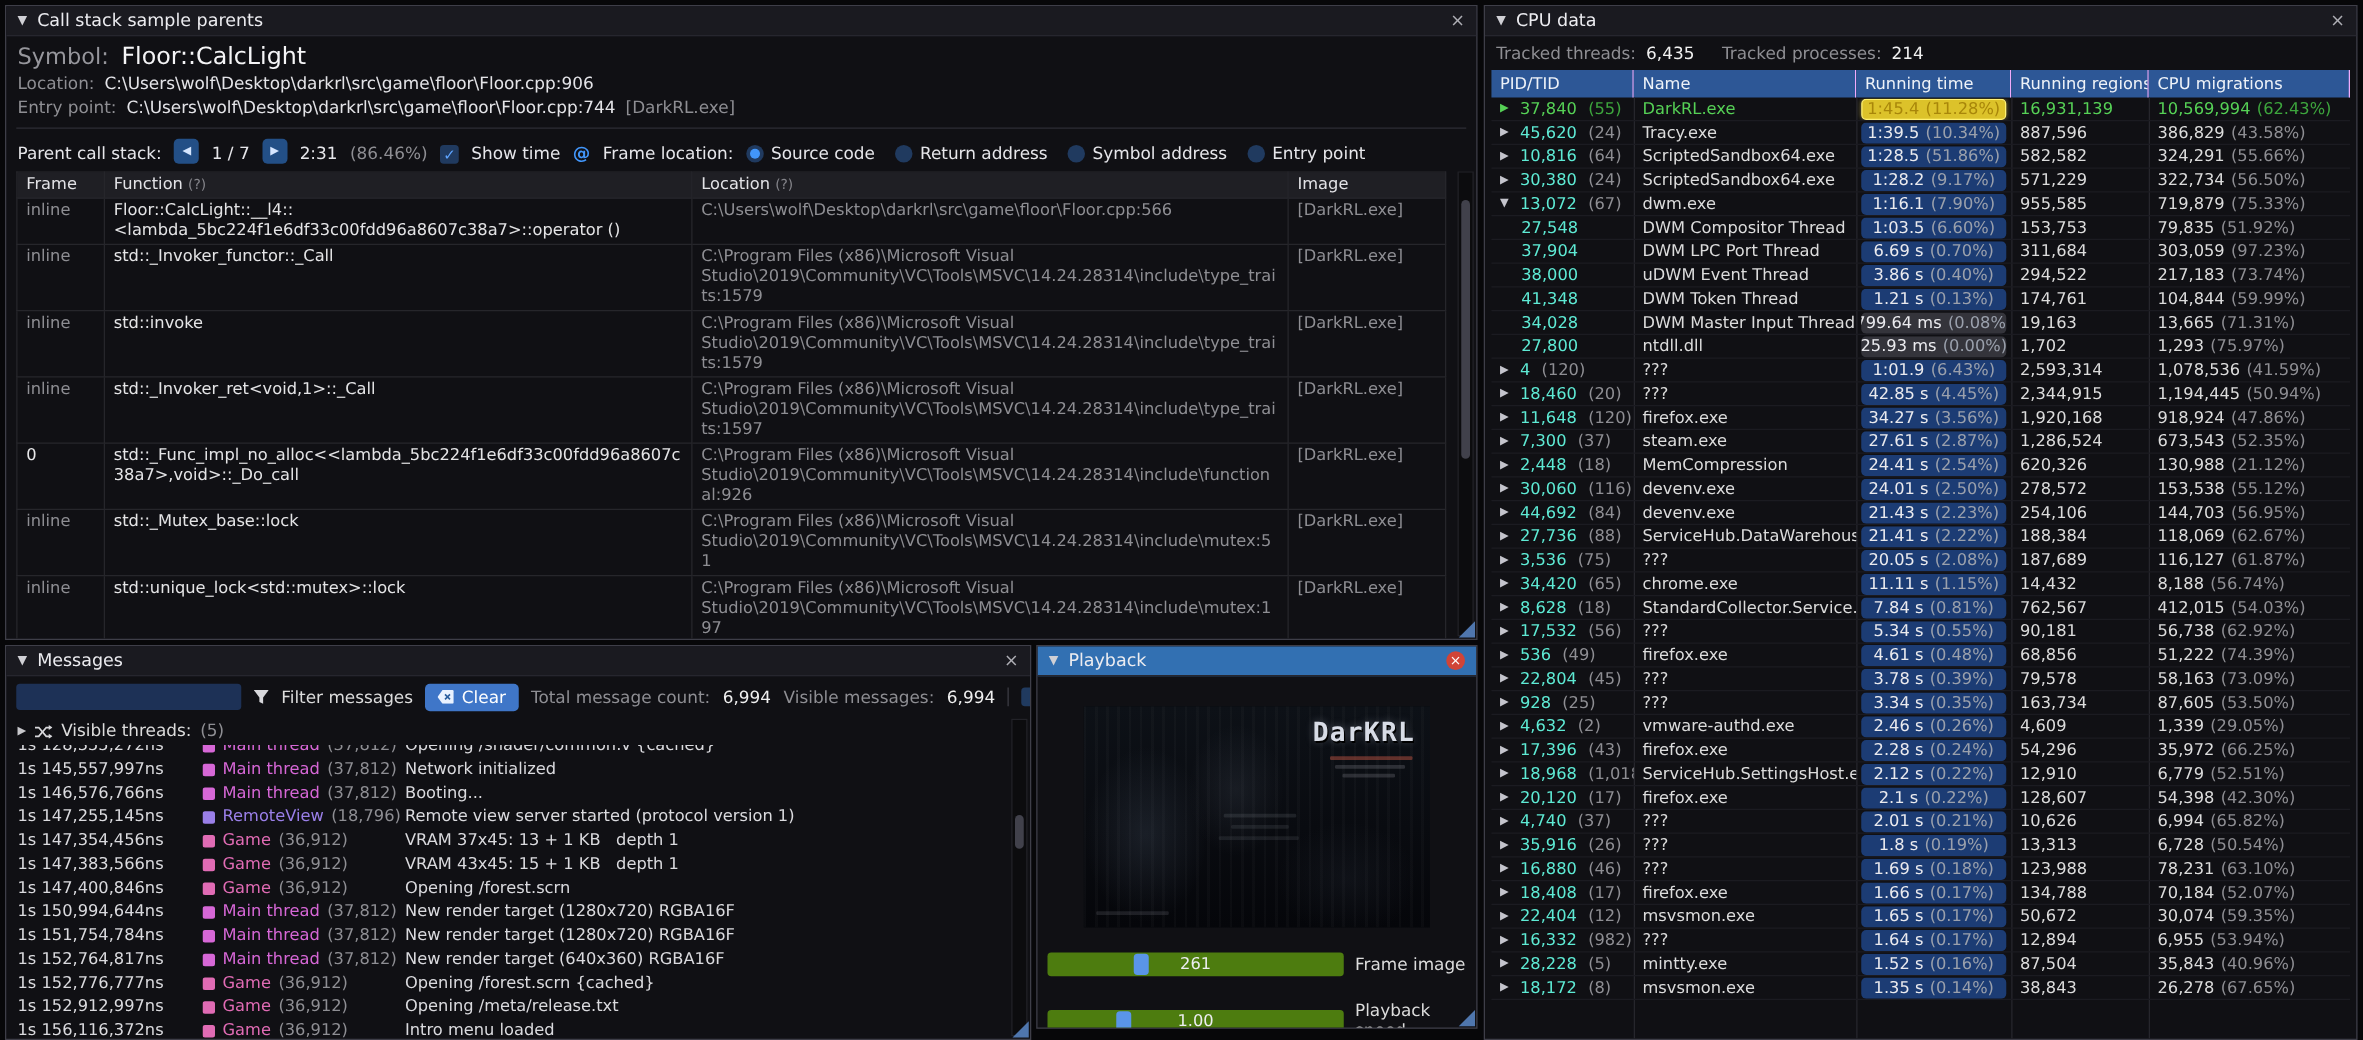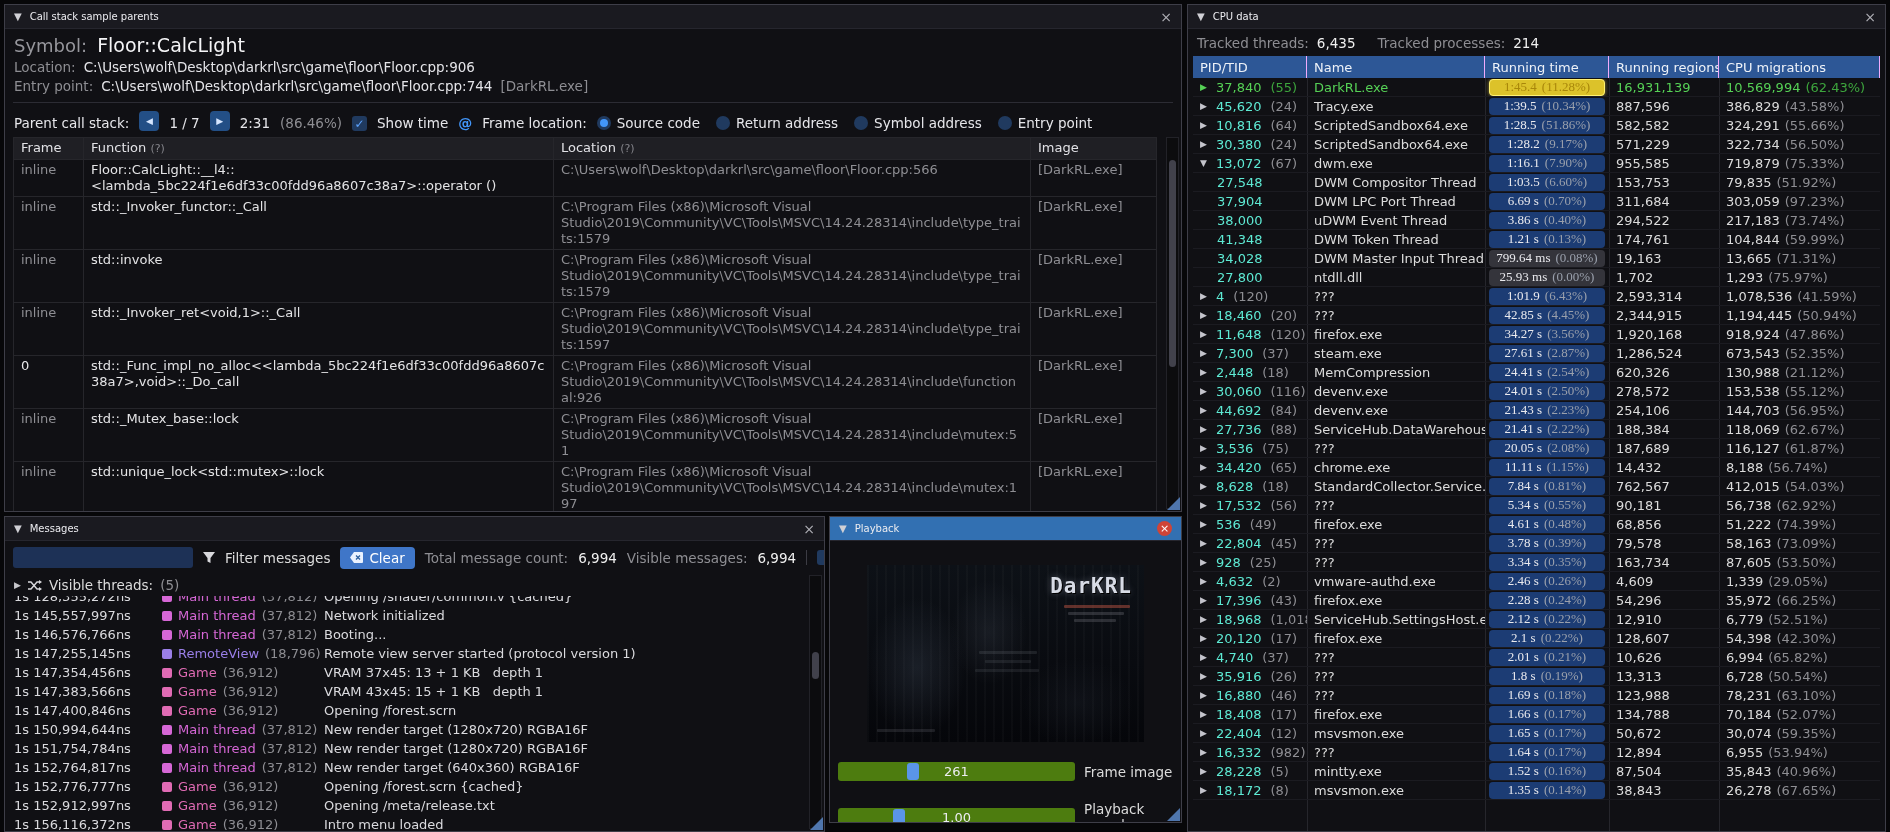--- a/index.html
+++ b/index.html
@@ -6,21 +6,21 @@
   html,body{width:1890px;height:832px;}
   body{background:#070709;font-family:"DejaVu Sans","Liberation Sans",sans-serif;color:#dcdcdc;overflow:hidden;position:relative;}
   .panel{position:absolute;background:#101014;border:1px solid #3e3e48;display:flex;flex-direction:column;overflow:hidden;}
   #callstack-panel{left:4px;top:4px;width:1178px;height:508px;}
   #messages-panel{left:4px;top:516px;width:821px;height:316px;}
   #playback-panel{left:829px;top:516px;width:353px;height:307px;}
   #cpu-panel{left:1187px;top:4px;width:699px;height:828px;}
   .titlebar{height:24px;min-height:24px;background:#1a1a20;border-bottom:1px solid #26262e;display:flex;align-items:center;padding:0 9px;gap:8px;}
   #playback-panel .titlebar{background:#3270b2;border-bottom-color:#28ë5a8f;}
   .collapse-arrow{font-size:10px;color:#d0d0d5;}
-  .win-title{font-size:10px;color:#ececf0;}
+  .win-title{font-size:14px;color:#ececf0;}
   .close-btn{margin-left:auto;color:#aeaeb4;font-size:14px;line-height:1;}
   .close-red{margin-left:auto;width:15px;height:15px;border-radius:50%;background:#d04437;color:#fff;display:flex;align-items:center;justify-content:center;font-size:11px;line-height:1;}
   .lbl{color:#8e8e93;}
   .val{color:#f0f0f0;}
   .dim{color:#8e8e93;}
   .grip{position:absolute;right:1px;bottom:1px;width:0;height:0;border-style:solid;border-width:0 0 13px 13px;border-color:transparent transparent #4f76ad transparent;}
   .hsep{height:1px;background:#2c2c34;margin:5px 8px;}
   .vsep{width:1px;height:15px;background:#3c3c44;flex:none;}
   .checkbox{width:15px;height:15px;background:#203a5f;border-radius:3px;display:inline-flex;align-items:center;justify-content:center;flex:none;}
   .checkbox .chk{color:#5ea4ff;font-size:12px;font-weight:bold;}
@@ -106,21 +106,21 @@
   .cpu-rows{position:relative;}
   .cpu-row{display:grid;grid-template-columns:114px 178px 124px 110px 1fr;height:19px;align-items:center;border-bottom:1px solid #1b1b21;}
   .cc{padding:0 7px;overflow:hidden;white-space:nowrap;}
   .c-pid{display:flex;align-items:center;gap:5px;}
   .cpu-row .tree-arrow{width:11px;flex:none;font-size:9px;color:#c4c4cc;}
   .cpu-row.child .c-pid{padding-left:24px;}
   .pid-val{color:#5eead4;}
   .cnt{color:#8e8e93;margin-left:4px;}
   .c-name{color:#dcdcdc;}
   .c-time{display:flex;align-items:center;padding:0 4px;}
-  .pill{width:100%;height:17px;display:inline-flex;align-items:center;justify-content:center;gap:5px;background:#1c3c74;border-radius:4px;overflow:hidden;white-space:nowrap;font-family:Liberation Serif, serif;}
+  .pill{width:100%;height:17px;display:inline-flex;align-items:center;justify-content:center;gap:5px;background:#1c3c74;border-radius:4px;overflow:hidden;white-space:nowrap;}
   .pill .tv{color:#eaeaee;}
   .pill .tp{color:#9aa0ac;}
   .pill.gray{background:#34343b;}
   .pill.hl{background:#dcc22a;border:1px solid #fff173;box-shadow:0 0 4px rgba(255,230,90,0.55);}
   .pill.hl .tv,.pill.hl .tp{color:#a8860a;}
   .c-reg{color:#dcdcdc;}
   .c-mig .mv{color:#dcdcdc;}
   .c-mig .mp{color:#8e8e93;margin-left:5px;}
   .cpu-row.green .pid-val,.cpu-row.green .c-name,.cpu-row.green .c-reg,.cpu-row.green .mv,.cpu-row.green .tree-arrow{color:#56d156;}
   .cpu-row.green .cnt,.cpu-row.green .mp{color:#3da53d;}

